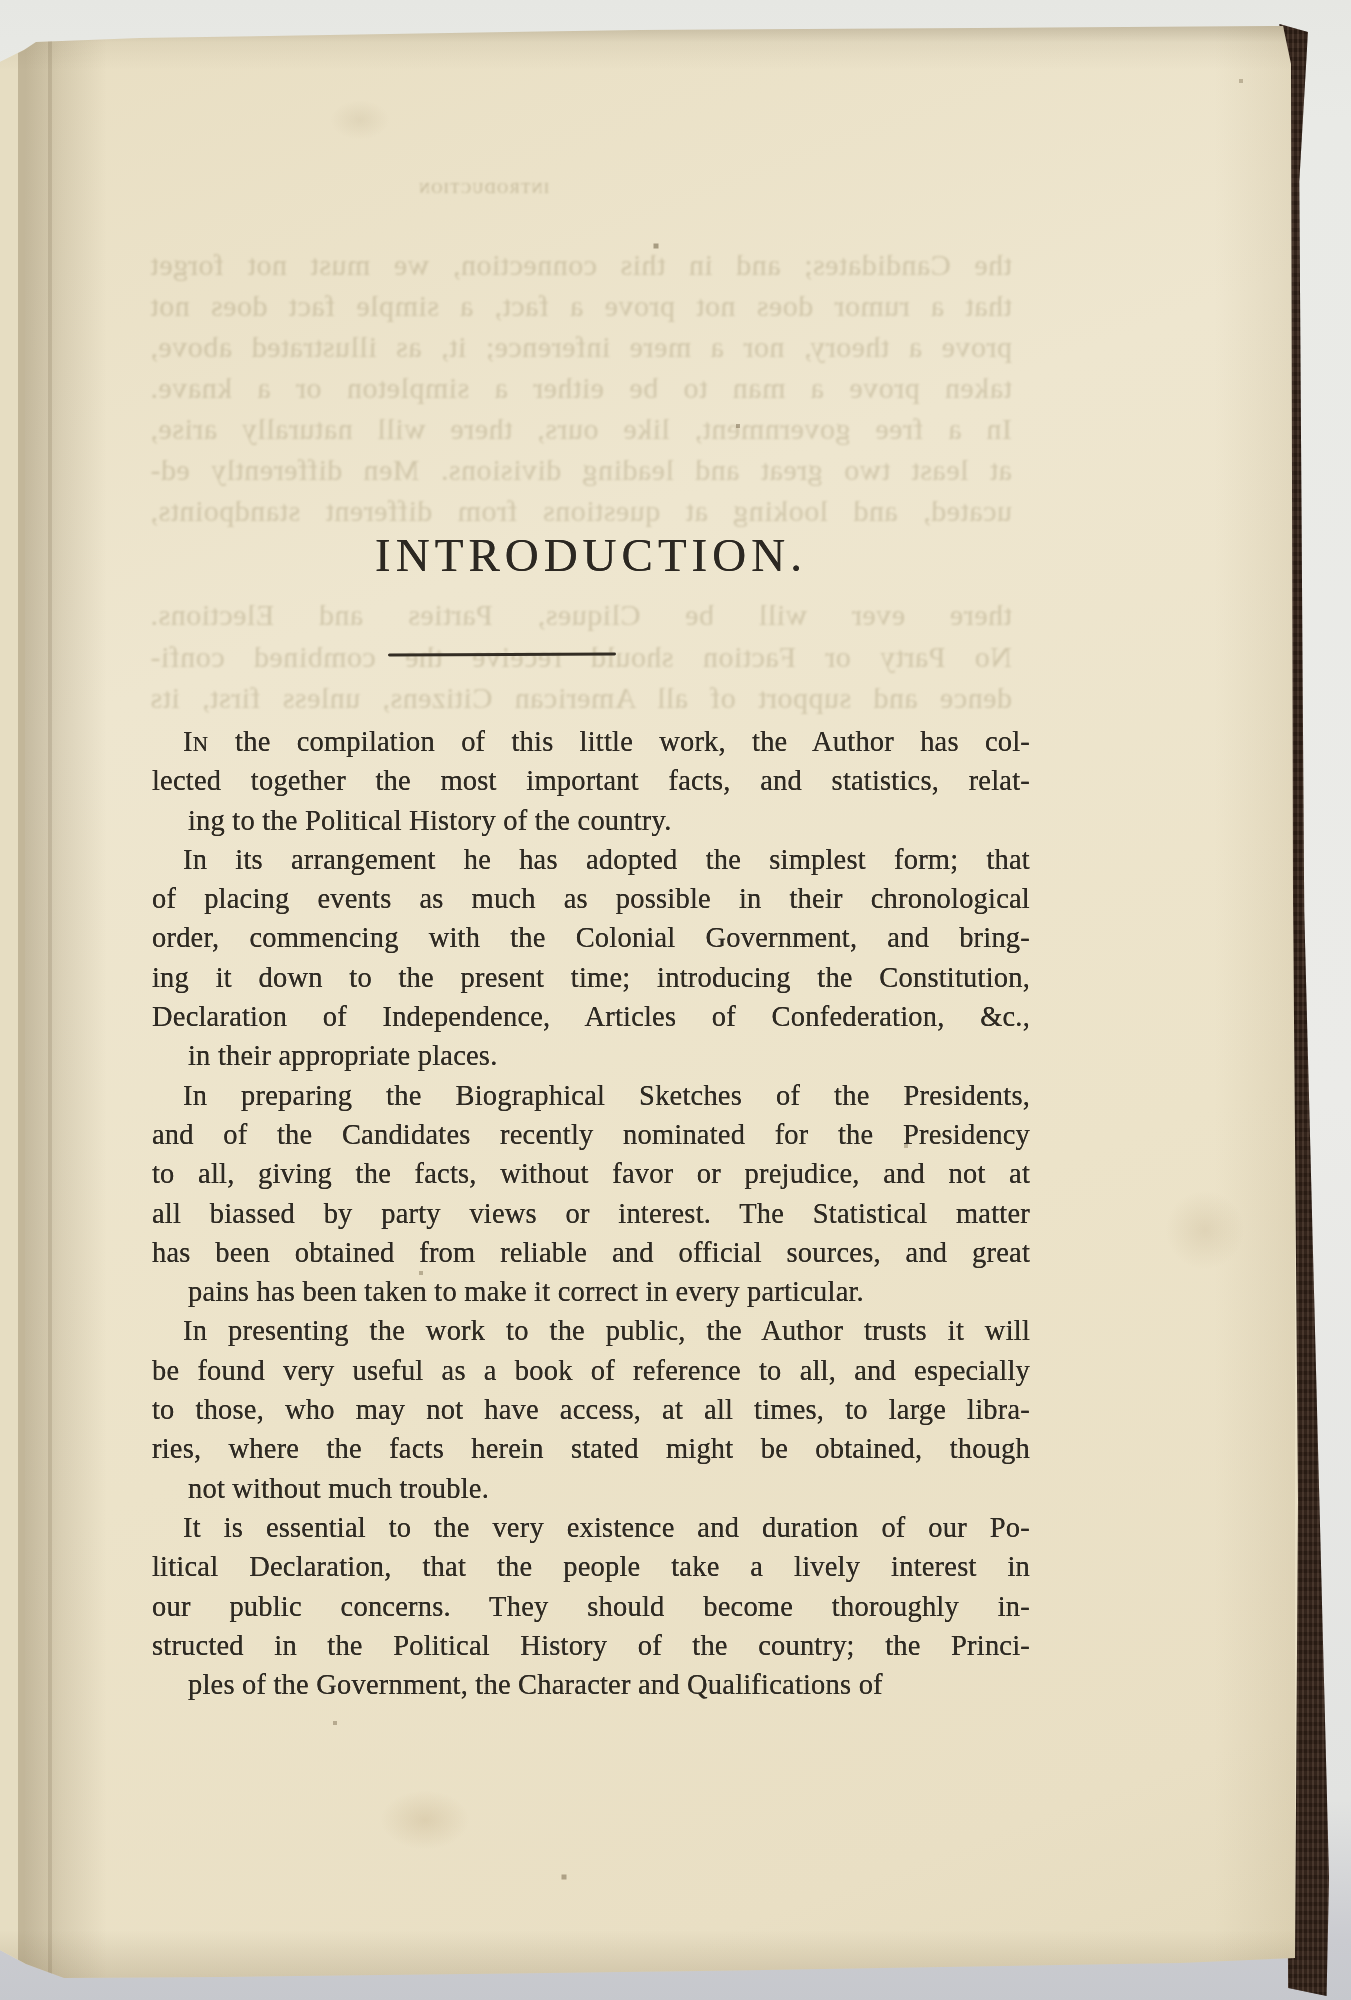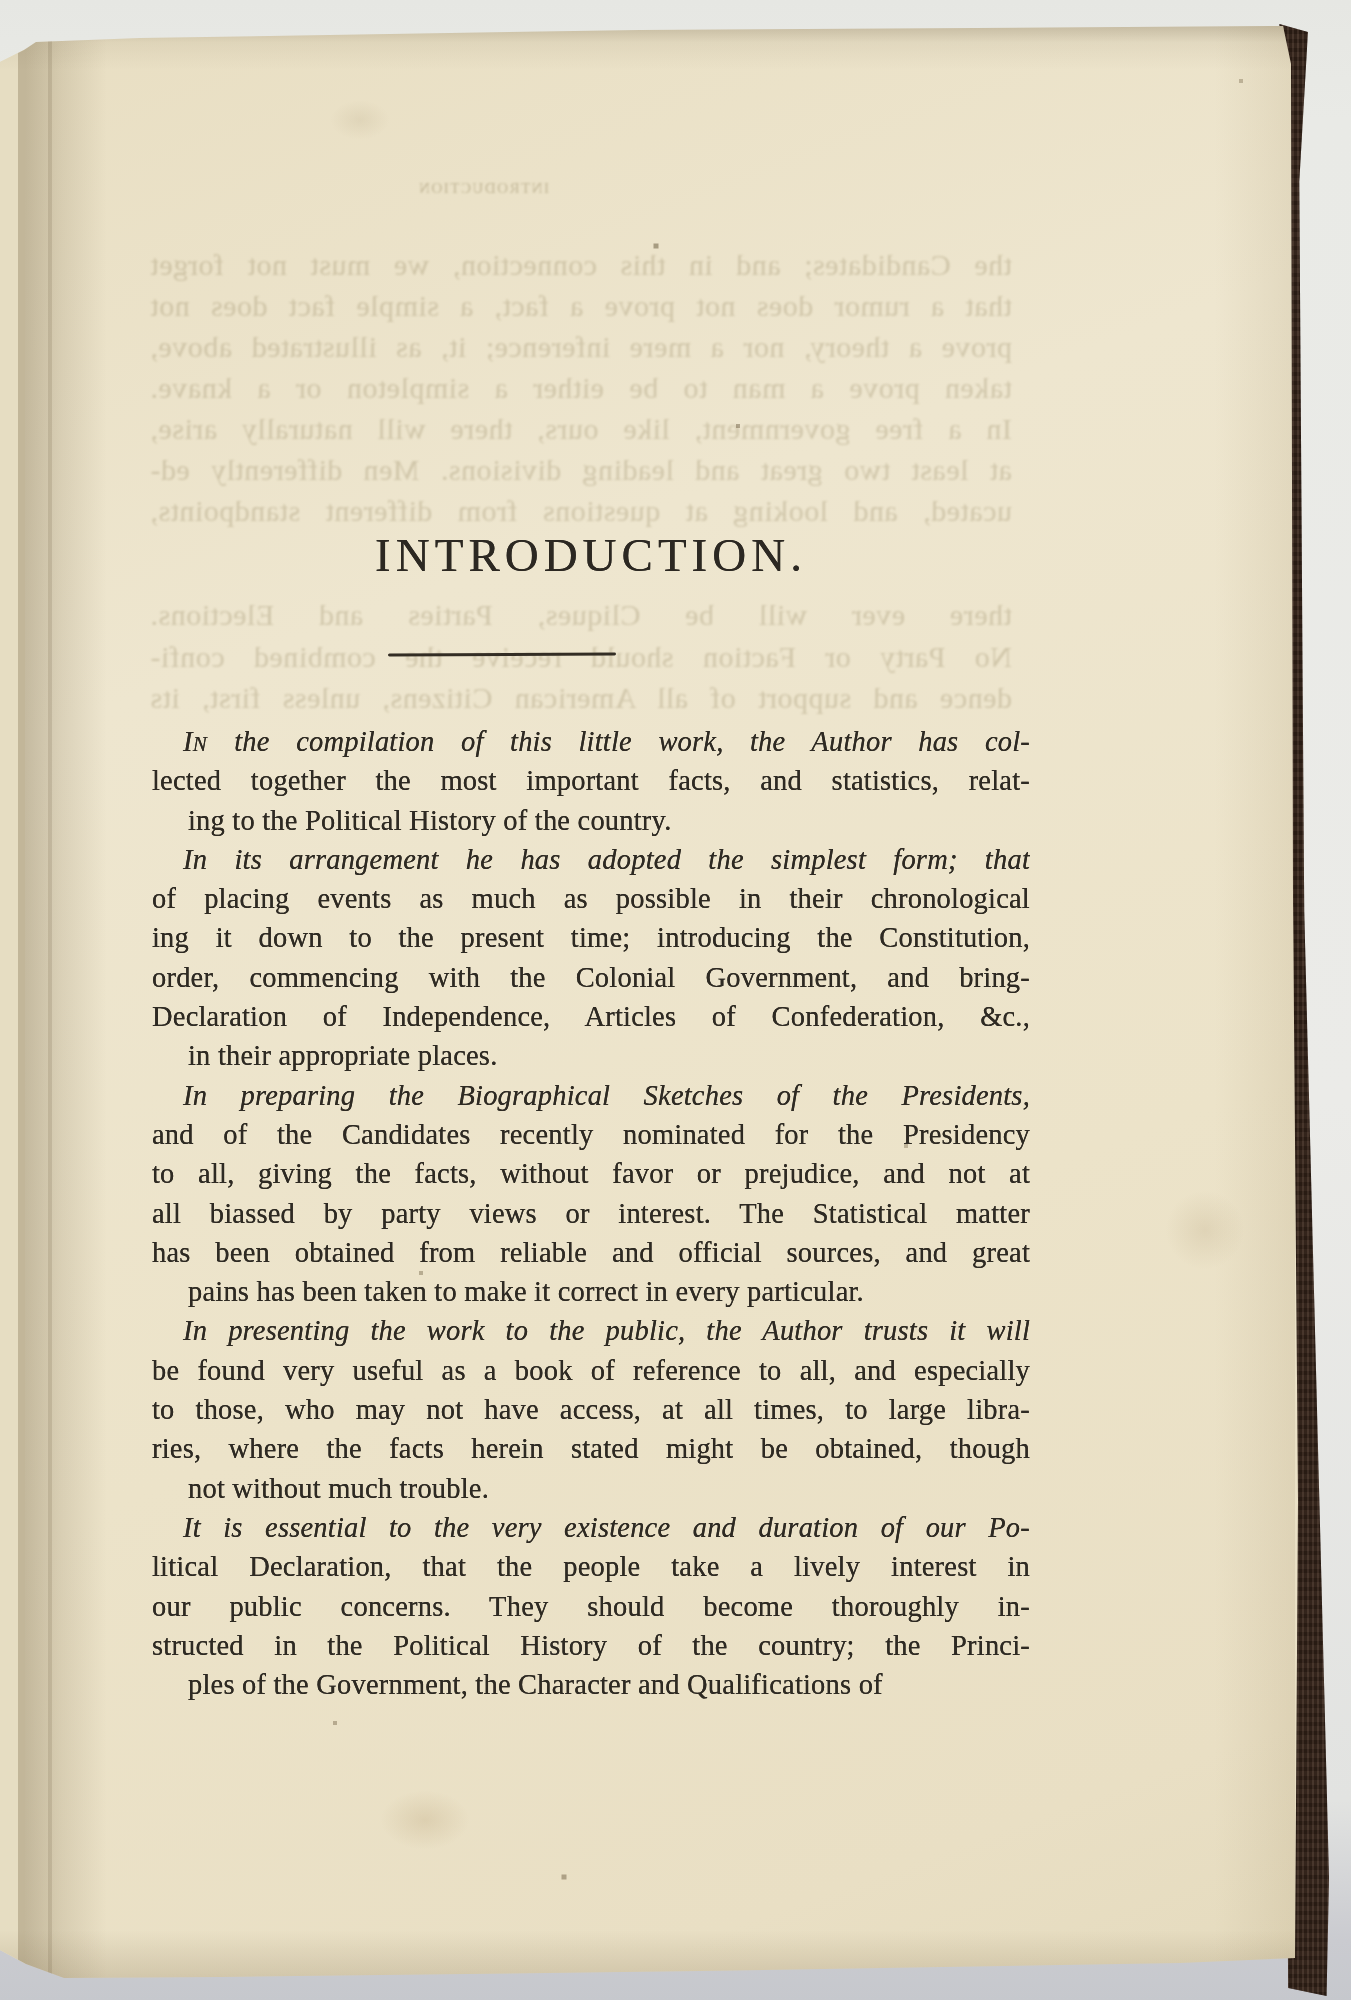--- a/index.html
+++ b/index.html
@@ -66,21 +66,21 @@
     position:absolute;left:388px;top:653px;width:228px;height:3px;
     background:#332d24;border-radius:2px;transform:rotate(-.3deg);
   }
   .body-text{
     position:absolute;left:152px;top:722px;width:878px;
     font-size:28.5px;line-height:39.3px;color:#2e2a23;
     text-shadow:0 0 .4px #2e2a23;letter-spacing:.2px;
   }
   .line{height:39.3px;overflow:hidden;text-align:justify;text-align-last:justify;}
   .line.last{text-align-last:left;margin-left:36px;}
-  .line.indent{text-indent:31px;font-style:italic;}
+  .line.indent{text-indent:31px;}
   .sc{font-size:.74em;letter-spacing:1px;}
 
   
   .smudge{position:absolute;border-radius:50%;pointer-events:none;}
   .smudge.a{left:380px;top:1790px;width:90px;height:60px;
     background:radial-gradient(ellipse at center,rgba(150,118,66,.16) 0%,rgba(150,118,66,0) 70%);}
   .smudge.b{left:1165px;top:1190px;width:80px;height:80px;
     background:radial-gradient(circle,rgba(140,112,66,.13) 0%,rgba(140,112,66,0) 70%);}
   .smudge.c{left:330px;top:100px;width:60px;height:40px;
     background:radial-gradient(ellipse,rgba(130,108,66,.10) 0%,rgba(130,108,66,0) 70%);}
@@ -127,22 +127,22 @@
     <div class="title">INTRODUCTION.</div>
     <div class="title-rule"></div>
 
     <div class="body-text">
 
     <div class="line indent">I<span class="sc">N</span> the compilation of this little work, the Author has col-</div>
         <div class="line">lected together the most important facts, and statistics, relat-</div>
         <div class="line last">ing to the Political History of the country.</div>
         <div class="line indent">In its arrangement he has adopted the simplest form; that</div>
         <div class="line">of placing events as much as possible in their chronological</div>
+        <div class="line">order, commencing with the Colonial Government, and bring-</div>
         <div class="line">ing it down to the present time; introducing the Constitution,</div>
-        <div class="line">order, commencing with the Colonial Government, and bring-</div>
         <div class="line">Declaration of Independence, Articles of Confederation, &amp;c.,</div>
         <div class="line last">in their appropriate places.</div>
         <div class="line indent">In preparing the Biographical Sketches of the Presidents,</div>
         <div class="line">and of the Candidates recently nominated for the Presidency</div>
         <div class="line">to all, giving the facts, without favor or prejudice, and not at</div>
         <div class="line">all biassed by party views or interest. The Statistical matter</div>
         <div class="line">has been obtained from reliable and official sources, and great</div>
         <div class="line last">pains has been taken to make it correct in every particular.</div>
         <div class="line indent">In presenting the work to the public, the Author trusts it will</div>
         <div class="line">be found very useful as a book of reference to all, and especially</div>

